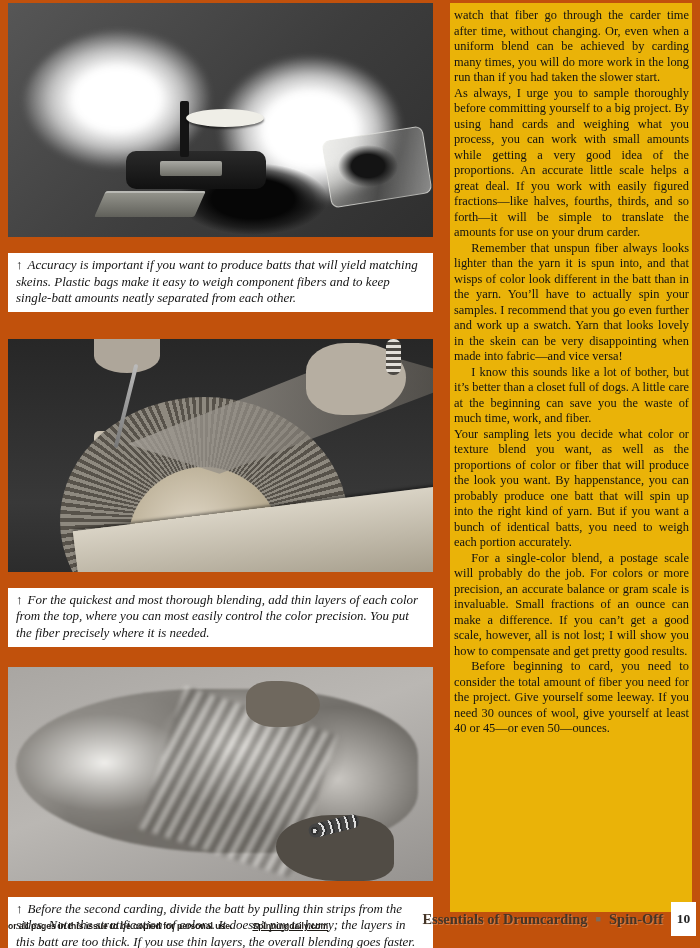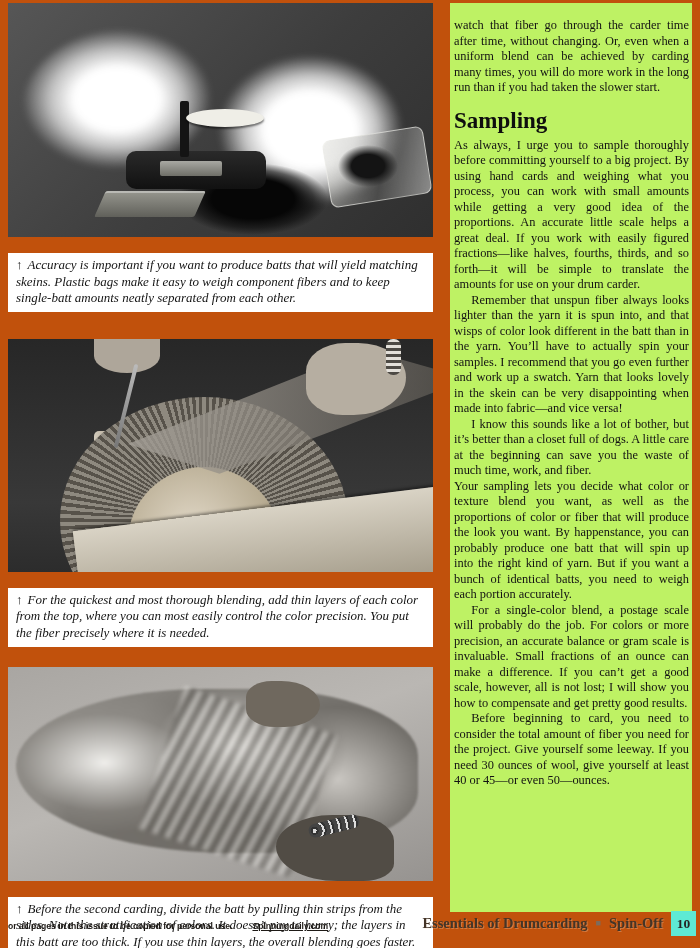--- a/index.html
+++ b/index.html
@@ -69,37 +69,37 @@
   .bracelet-beads { left:300px; top:152px; width:52px; height:14px; border-radius:7px; transform:rotate(-14deg);
     background:repeating-radial-gradient(circle at 6px 7px,#ddd 0 2px,#333 2px 4px,transparent 4px 8px), #444; }
 
   
   .caption { background:#fff; margin-top:16px; padding:4px 8px 5px; font-style:italic;
     font-size:13px; line-height:16.6px; color:#141414; }
   .caption .arrow { font-style:normal; margin-right:5px; }
 
   
   .right-col { position:absolute; left:450px; top:3px; width:242px; min-height:909px;
-    background:#bef264; padding:15px 3px 8px 4px; box-sizing:border-box; color:#121212; }
+    background:#eab308; padding:5px 3px 8px 4px; box-sizing:border-box; color:#121212; }
   .right-col p { margin:0; font-size:12.4px; line-height:15.5px; text-align:justify; }
   .right-col p.ind { text-indent:1.4em; }
   .right-col h2 { margin:12px 0 4px; font-size:23px; line-height:26px; font-weight:bold; color:#0e0e0e; }
 
   
   .copyright { position:absolute; left:8px; top:921px; width:370px;
     font-family:"Liberation Sans", sans-serif; font-size:8.6px; line-height:11.5px;
     font-weight:bold; color:#1e1a16; }
   .copyright .line2 { display:flex; }
   .copyright .site { margin-left:20px;text-decoration:underline; }
 
   .run-footer { position:absolute; right:4px; bottom:12px; display:flex; align-items:center; gap:8px;
     font-weight:bold; font-size:14.5px; color:#443528; text-shadow:1px 1px 0 rgba(250,230,210,.28); }
   .run-footer .sq { font-size:9px; color:#7d6c5d; text-shadow:none; line-height:1; }
-  .pagenum { display:inline-flex; align-items:center; justify-content:center; width:25px; height:25px;
-    background:#5eead4; color:#262626; font-size:13.5px; text-shadow:none; }
+  .pagenum { display:inline-flex; align-items:center; justify-content:center; width:25px; height:34px;
+    background:#ffffff; color:#262626; font-size:13.5px; text-shadow:none; }
 </style>
 </head>
 <body>
 
 <div class="page">
 
   <div class="left-col">
 
     <div class="photo photo1">
       <div class="wool-left"></div>
@@ -144,21 +144,20 @@
 
     <div class="caption">
       <span class="arrow">↑</span><span>Before the second carding, divide the batt by pulling thin strips from the sides. Note the stratification of colors. It doesn’t pay to hurry; the layers in this batt are too thick. If you use thin layers, the overall blending goes faster.</span>
     </div>
 
   </div>
 
   <div class="right-col">
     <p>watch that fiber go through the carder time after time, without changing. Or, even when a uniform blend can be achieved by carding many times, you will do more work in the long run than if you had taken the slower start.</p>
 
-    <h2>Sampling</h2>
     <p>As always, I urge you to sample thoroughly before committing yourself to a big project. By using hand cards and weighing what you process, you can work with small amounts while getting a very good idea of the proportions. An accurate little scale helps a great deal. If you work with easily figured fractions—like halves, fourths, thirds, and so forth—it will be simple to translate the amounts for use on your drum carder.</p>
     <p class="ind">Remember that unspun fiber always looks lighter than the yarn it is spun into, and that wisps of color look different in the batt than in the yarn. You’ll have to actually spin your samples. I recommend that you go even further and work up a swatch. Yarn that looks lovely in the skein can be very disappointing when made into fabric—and vice versa!</p>
     <p class="ind">I know this sounds like a lot of bother, but it’s better than a closet full of dogs. A little care at the beginning can save you the waste of much time, work, and fiber.</p>
 
     <p>Your sampling lets you decide what color or texture blend you want, as well as the proportions of color or fiber that will produce the look you want. By happenstance, you can probably produce one batt that will spin up into the right kind of yarn. But if you want a bunch of identical batts, you need to weigh each portion accurately.</p>
     <p class="ind">For a single-color blend, a postage scale will probably do the job. For colors or more precision, an accurate balance or gram scale is invaluable. Small fractions of an ounce can make a difference. If you can’t get a good scale, however, all is not lost; I will show you how to compensate and get pretty good results.</p>
     <p class="ind">Before beginning to card, you need to consider the total amount of fiber you need for the project. Give yourself some leeway. If you need 30 ounces of wool, give yourself at least 40 or 45—or even 50—ounces.</p>
   </div>
 
   <div class="copyright">

